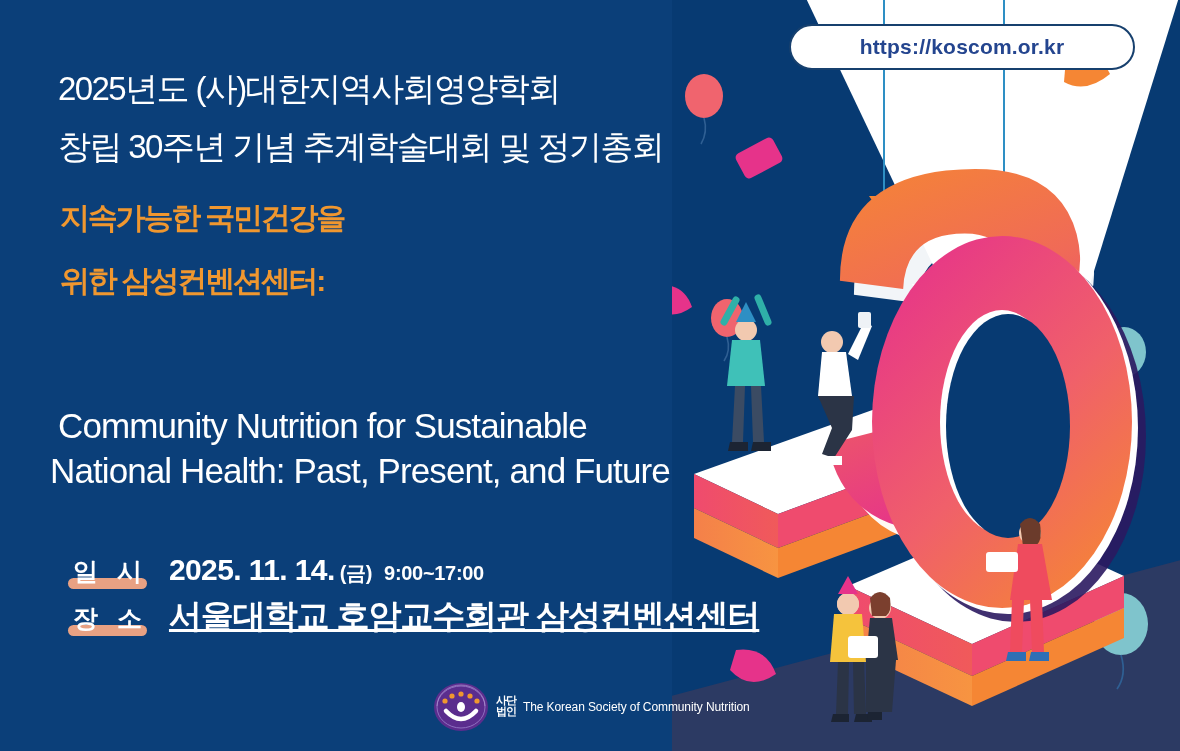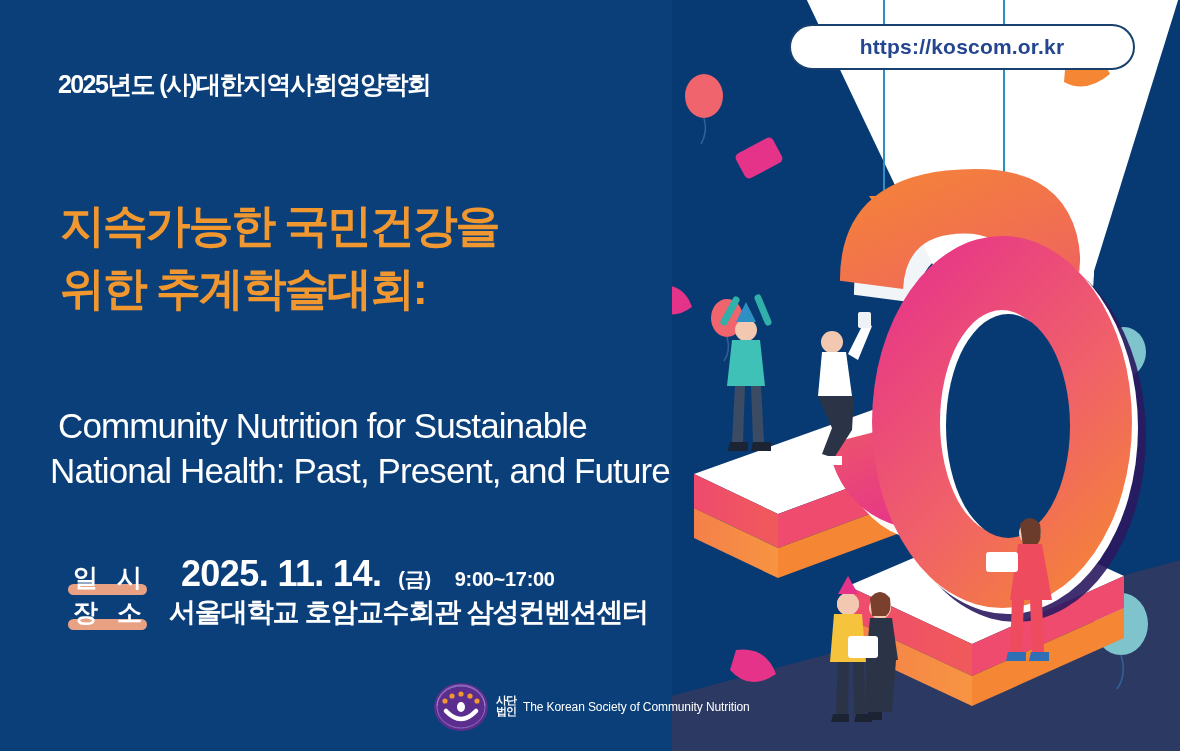--- a/index.html
+++ b/index.html
@@ -61,74 +61,74 @@
     z-index:9;
   }
   .url-pill span{
     font-size:21px; font-weight:bold; color:#24458f; letter-spacing:.2px;
   }
 
   
   .content{ position:absolute; left:0; top:0; width:700px; height:751px; z-index:8; }
 
   .head-line{
-    color:#ffffff; font-weight:bold; font-size:25px;
+    color:#ffffff; font-weight:normal; font-size:33px;
     letter-spacing:-1.6px; line-height:1.0;
     white-space:nowrap;
   }
   #head1{ position:absolute; left:58px; top:72px; }
   #head2{ position:absolute; left:58px; top:130px; }
 
   .title-line{
-    color:#f0972f; font-weight:bold; font-size:45px;
+    color:#f0972f; font-weight:bold; font-size:30px;
     letter-spacing:-2.2px; line-height:1.0;
     white-space:nowrap;
   }
   #title1{ position:absolute; left:60px; top:203px; }
   #title2{ position:absolute; left:60px; top:266px; }
   #title3{ position:absolute; left:60px; top:330px; }
 
   .sub-line{
     color:#ffffff; font-weight:normal; font-size:35px;
     letter-spacing:-.9px; line-height:1.0;
     white-space:nowrap;
   }
   #sub1{ position:absolute; left:58px; top:408px; }
   #sub2{ position:absolute; left:50px; top:453px; }
 
   
   .info-row{ position:absolute; display:flex; align-items:baseline; white-space:nowrap; }
-  #info-date{ left:70px; top:553px;gap:12px; }
+  #info-date{ left:70px; top:553px; }
   #info-place{ left:70px; top:594px; }
 
   .info-label{
     position:relative; display:inline-block;
     color:#ffffff; font-weight:bold; font-size:25px;
     letter-spacing:6px; padding:0 3px; margin-right:18px;
     z-index:1;
   }
   .info-label::after{
     content:""; position:absolute; left:-2px; right:4px;
     bottom:-1px; height:11px;
     background:#e8a183; border-radius:6px; z-index:-1;
   }
 
   .date-big{
-    color:#ffffff; font-weight:bold; font-size:36px; letter-spacing:-.6px;
+    color:#ffffff; font-weight:bold; font-size:30px; letter-spacing:-.6px;
   }
   .date-small{
     color:#ffffff; font-weight:bold; font-size:20px; letter-spacing:-.3px;
     margin-left:5px;
   }
   .date-time{
     color:#ffffff; font-weight:bold; font-size:20px; letter-spacing:-.3px;
     margin-left:12px;
   }
   .place-text{
-    color:#ffffff; font-weight:bold; font-size:27px; letter-spacing:-1.1px;
+    color:#ffffff; font-weight:bold; font-size:33px; letter-spacing:-1.1px;text-decoration:underline;
   }
 
   
   .footer-logo{
     position:absolute; left:432px; top:679px;
     display:flex; align-items:center; z-index:12;
   }
   .emblem{ width:58px; height:54px; margin-right:6px; flex:0 0 auto; }
   .sadan{
     display:flex; flex-direction:column; justify-content:center;
@@ -312,23 +312,24 @@
         <path d="M340 600 h12 l-2 52 h-12 z M358 600 h12 l2 52 h-12 z" fill="#ef4b5e"></path>
         <path d="M336 652 h18 v9 h-20 z M359 652 h18 v9 h-20 z" fill="#2e6fb5"></path>
       </g>
     </svg>
 
   </div>
 
   <div class="content">
 
     <div class="head-line" id="head1">2025년도  (사)대한지역사회영양학회</div>
+    <div class="head-line" id="head2">창립 30주년 기념 추계학술대회 및 정기총회</div>
 
     <div class="title-line" id="title1">지속가능한 국민건강을</div>
-    <div class="title-line" id="title2">위한 추계학술대회:</div>
+    <div class="title-line" id="title2">위한 삼성컨벤션센터:</div>
 
     <div class="sub-line" id="sub1">Community Nutrition for Sustainable</div>
     <div class="sub-line" id="sub2">National Health: Past, Present, and Future</div>
 
     <div class="info-row" id="info-date">
       <span class="info-label">일 시</span>
       <span class="date-big">2025. 11. 14.</span>
       <span class="date-small">(금)</span>
       <span class="date-time">9:00~17:00</span>
     </div>

